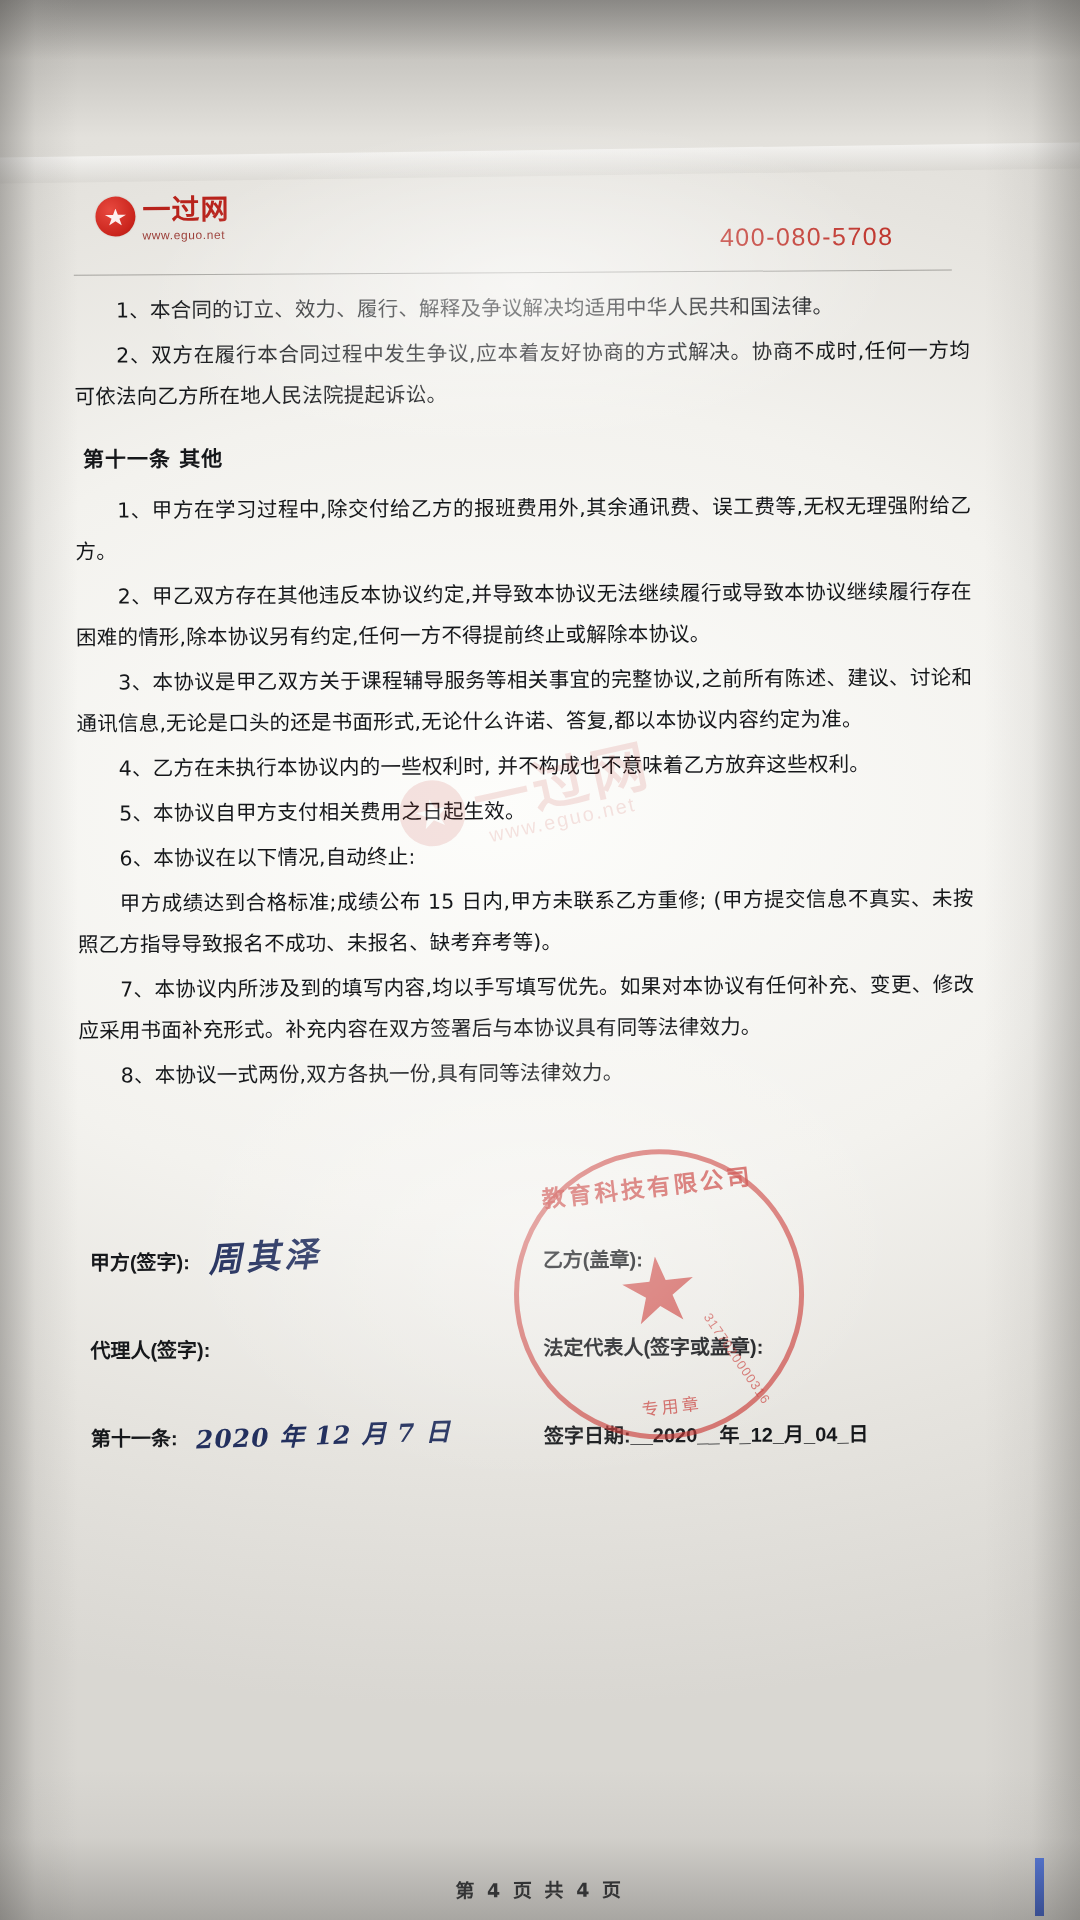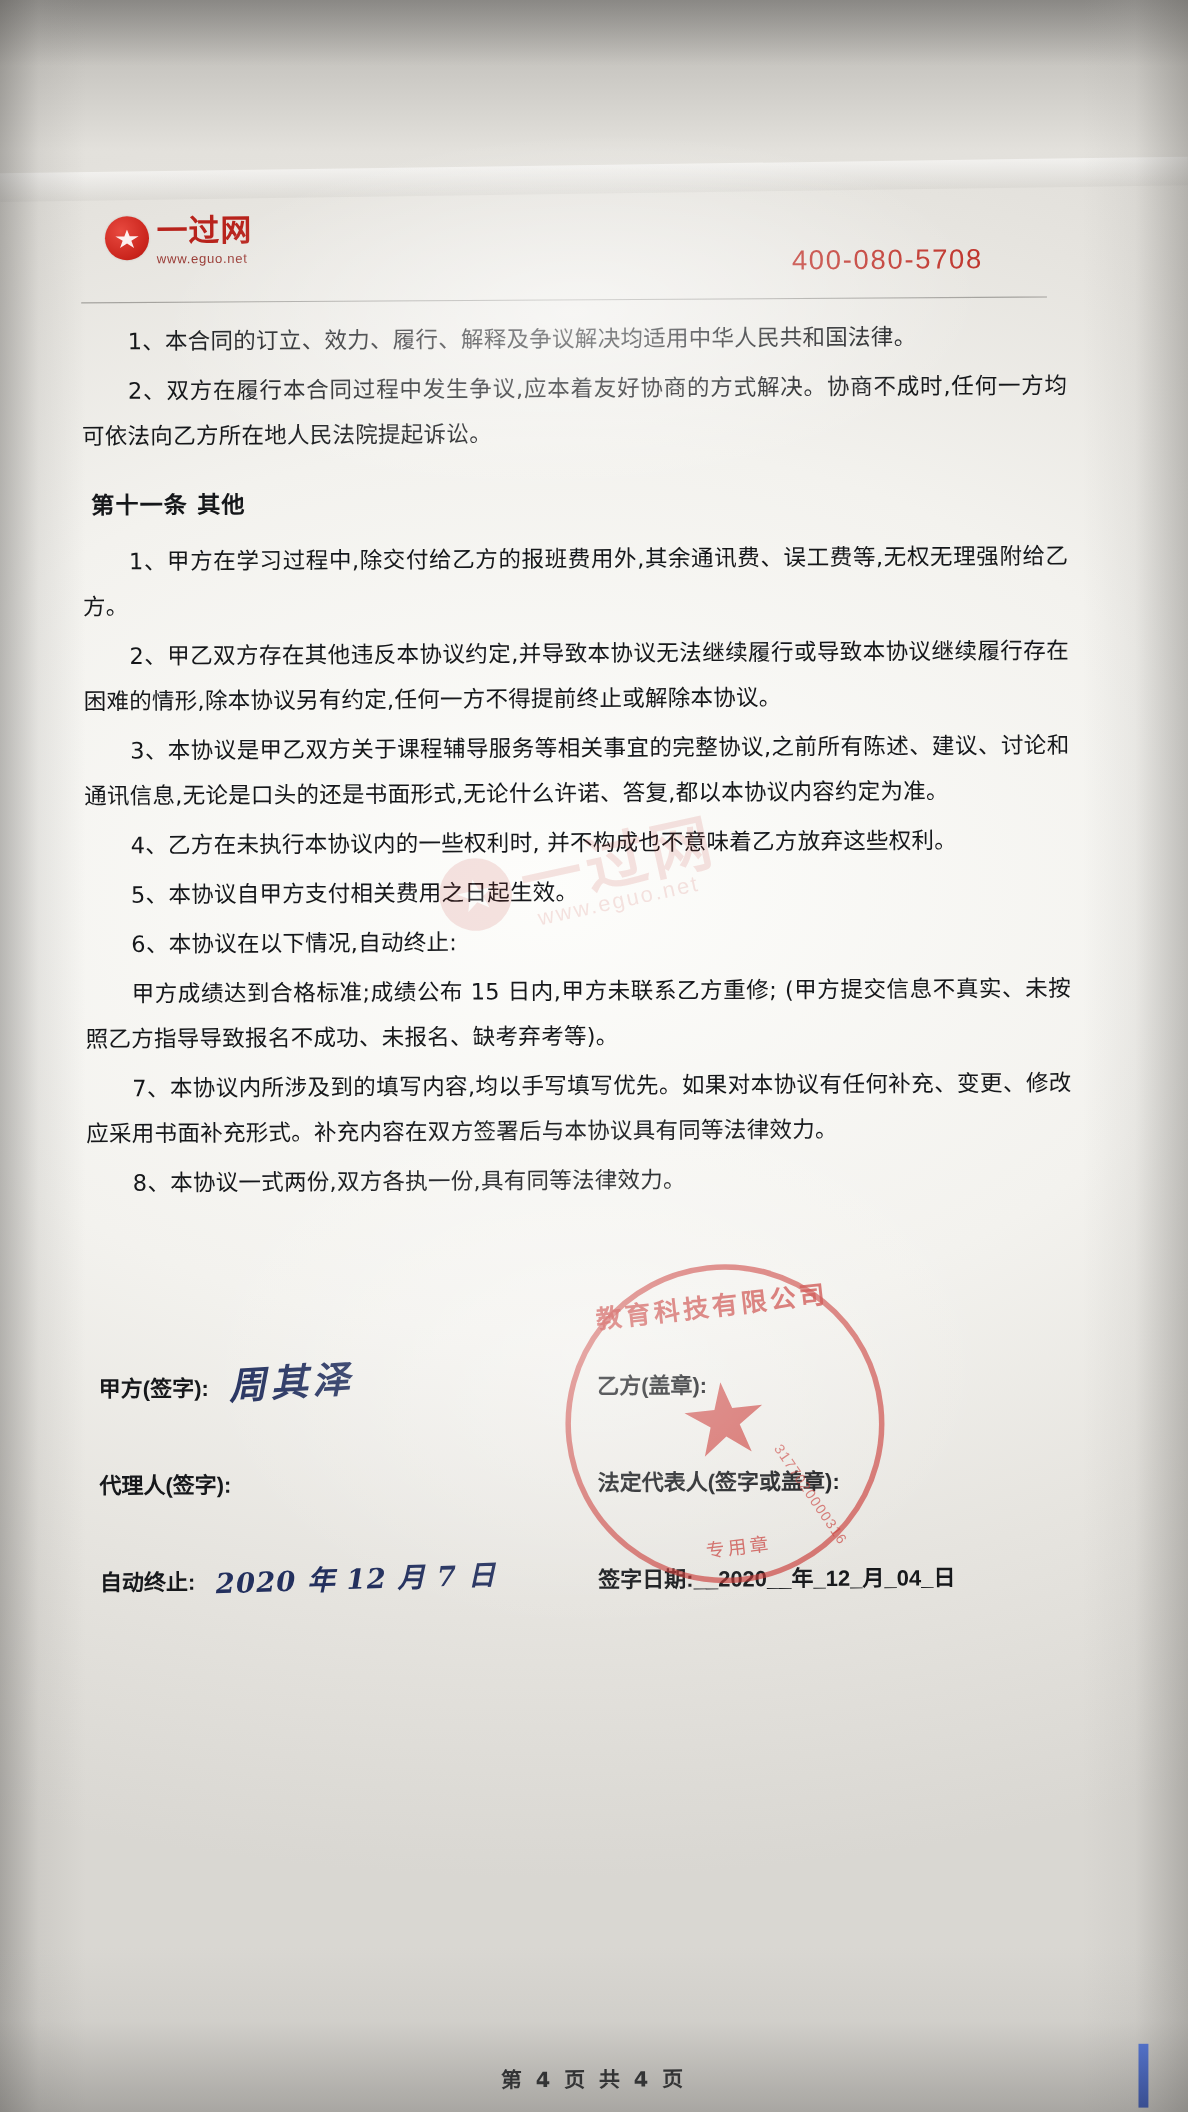--- a/index.html
+++ b/index.html
@@ -372,21 +372,21 @@
           <div class="sig-right">乙方(盖章):</div>
         </div>
 
         <div class="sig-row r2">
           <div class="sig-left">代理人(签字):</div>
           <div class="sig-right">法定代表人(签字或盖章):</div>
         </div>
 
         <div class="sig-row r3">
           <div class="sig-left">
-            <span>自动终止:</span>
+            <span>第十一条:</span>
             <span class="hand-date">2020 年 12 月 7 日</span>
           </div>
           <div class="sig-right">签字日期:__2020__年_12_月_04_日</div>
         </div>
       </div>
 
       <div class="footer">第 4 页 共 4 页</div>
     </div>
 
     <div class="watermark">

